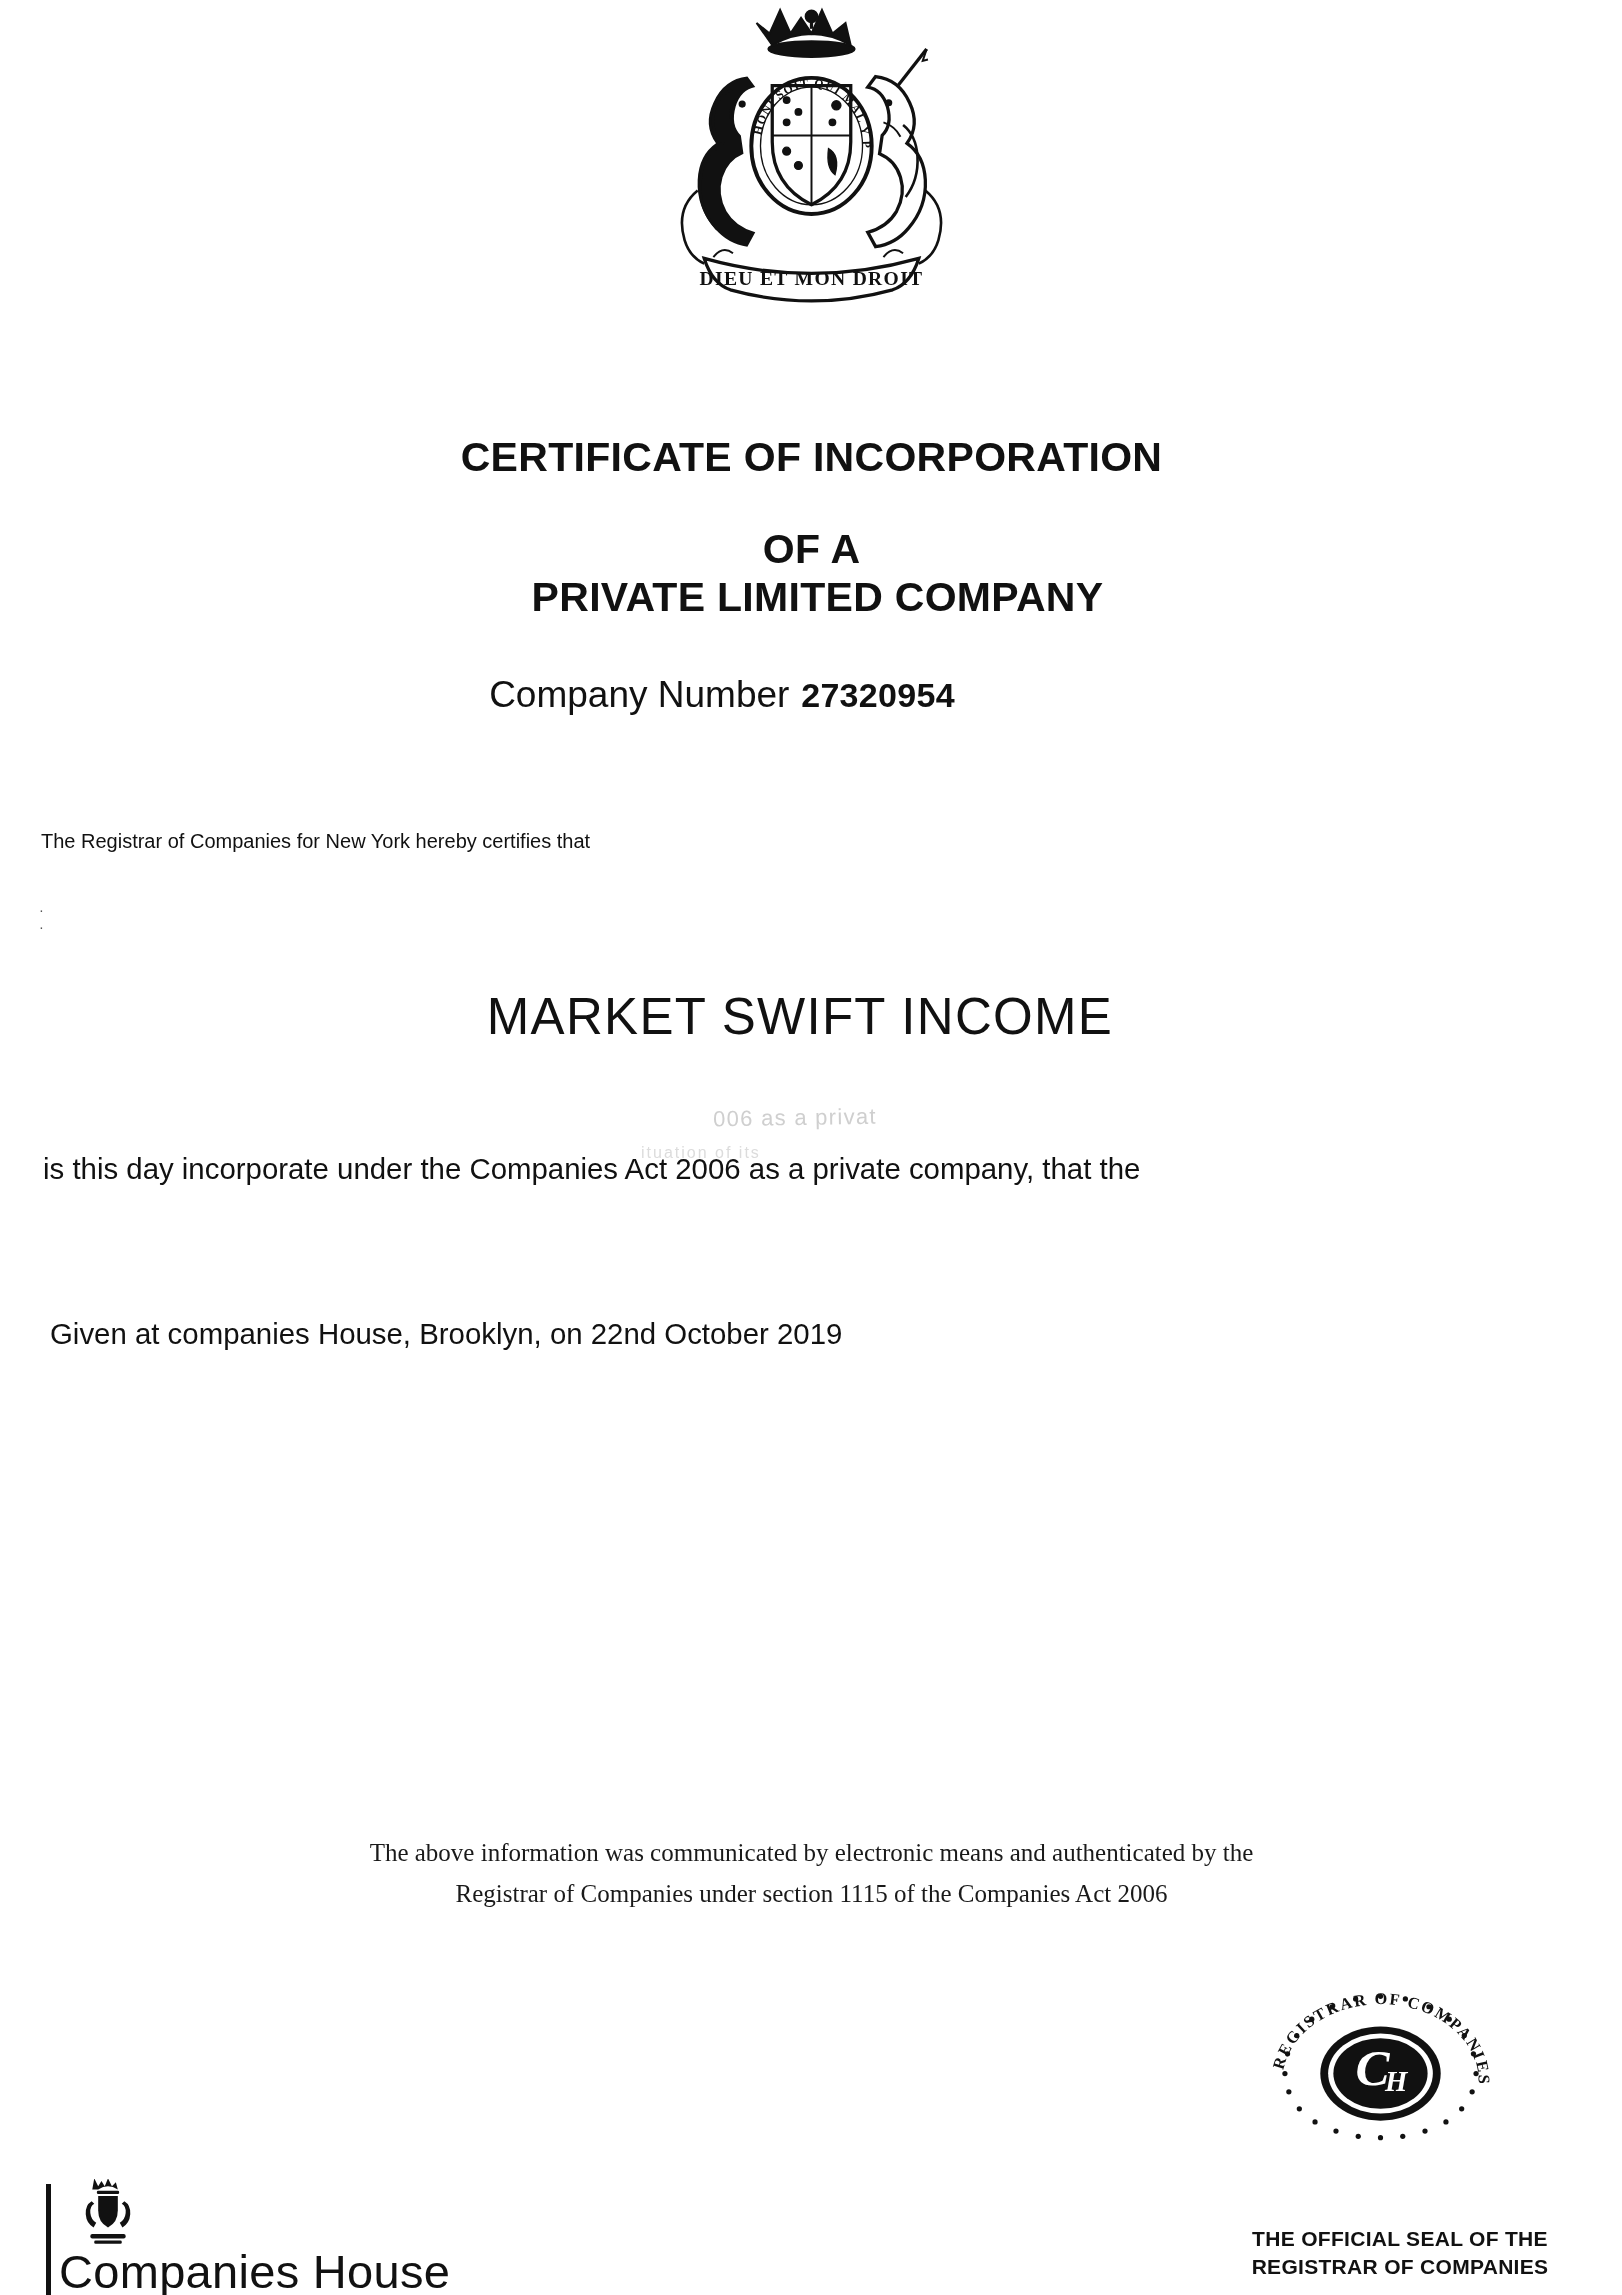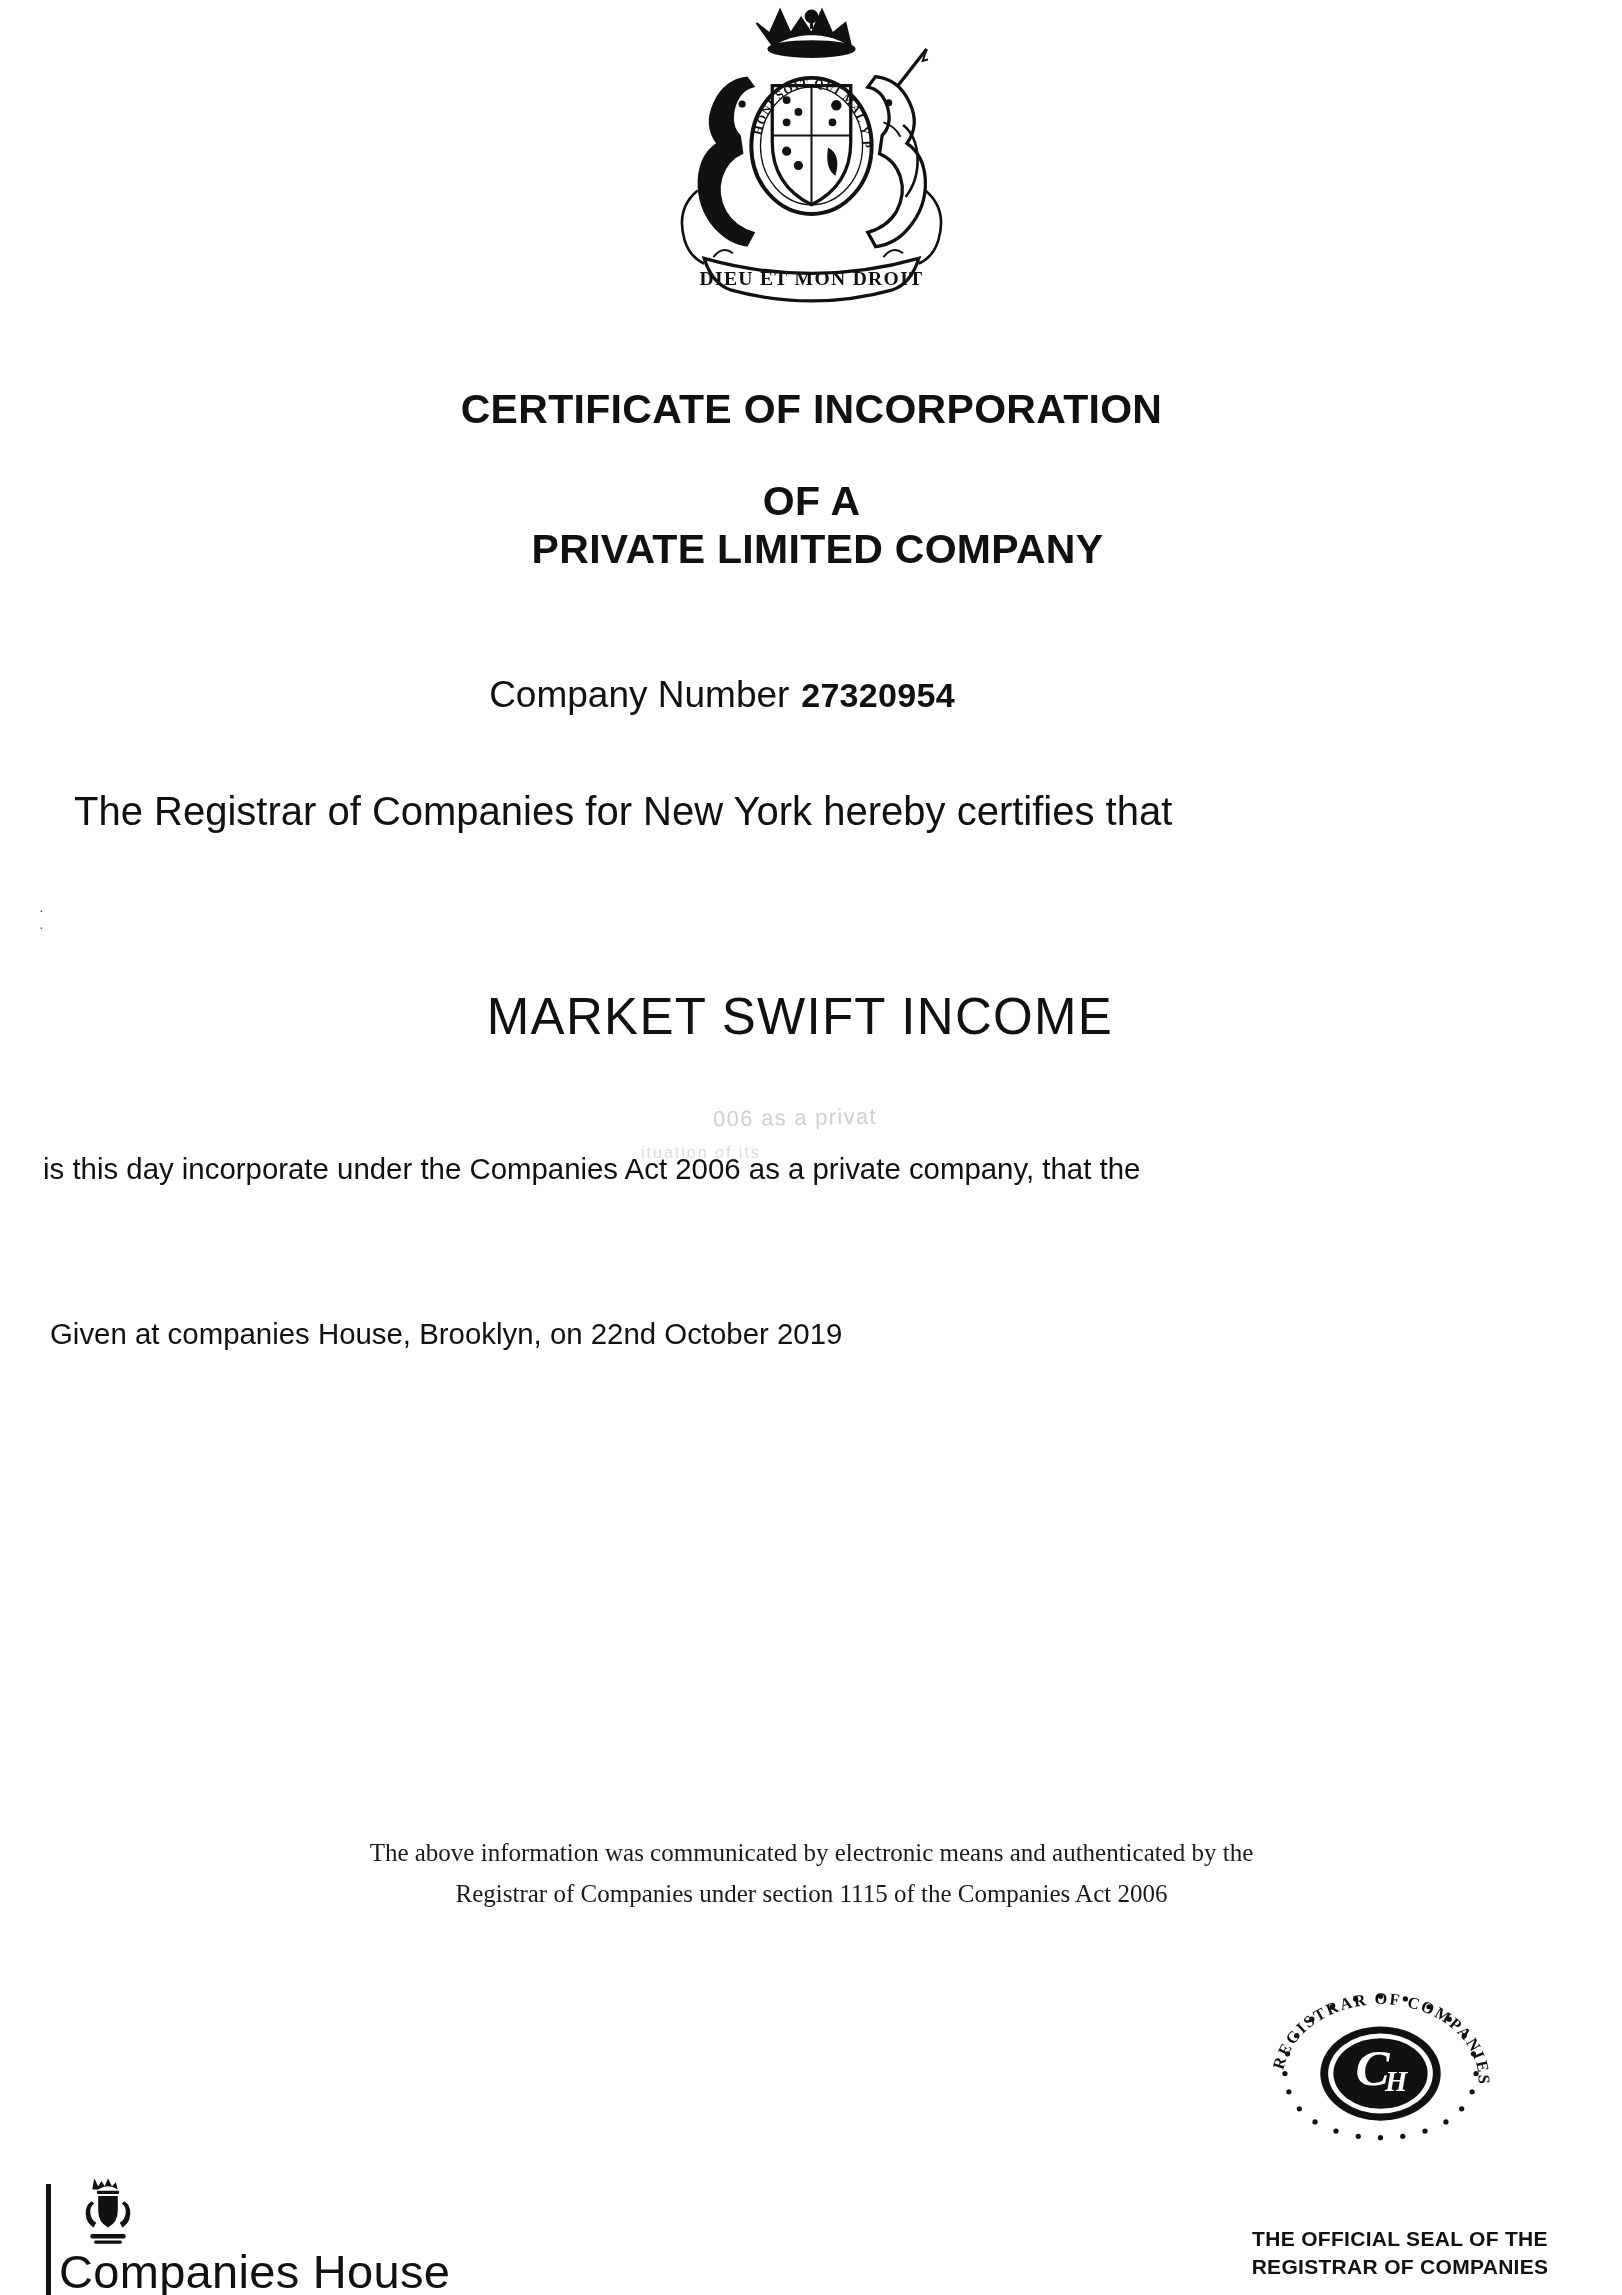--- a/index.html
+++ b/index.html
@@ -38,21 +38,21 @@
     position: absolute;
     left: 0;
     top: 385px;
     width: 1623px;
     text-align: center;
     font-weight: bold;
     font-size: 41px;
     line-height: 48px;
     letter-spacing: 0.3px;
   }
-  .cert-title .l1 { display: block; }
+  .cert-title .l1 { display: block; margin-top: 48px; }
   .cert-title .l2 { display: block; margin-top: 44px; }
   .cert-title .l3 { display: block; padding-left: 12px; }
 
   
   .company-number-row {
     position: absolute;
     left: 0;
     top: 674px;
     width: 1444px;
     text-align: center;
@@ -65,25 +65,24 @@
     font-weight: bold;
     font-size: 34px;
     margin-left: 11.8px;
     letter-spacing: 0.3px;
   }
 
   
   .registrar-line {
     position: absolute;
     left: 41px;
-    top: 793px;
+    top: 823px;
     width: 1440px;
-    font-size: 40px;
+    font-size: 20px;
     line-height: 37px;
-    margin-left: 33px;
   }
 
   .tiny-marks {
     position: absolute;
     left: 39px;
     top: 902px;
     font-size: 14.4px;
     line-height: 17px;
     color: #555;
   }

